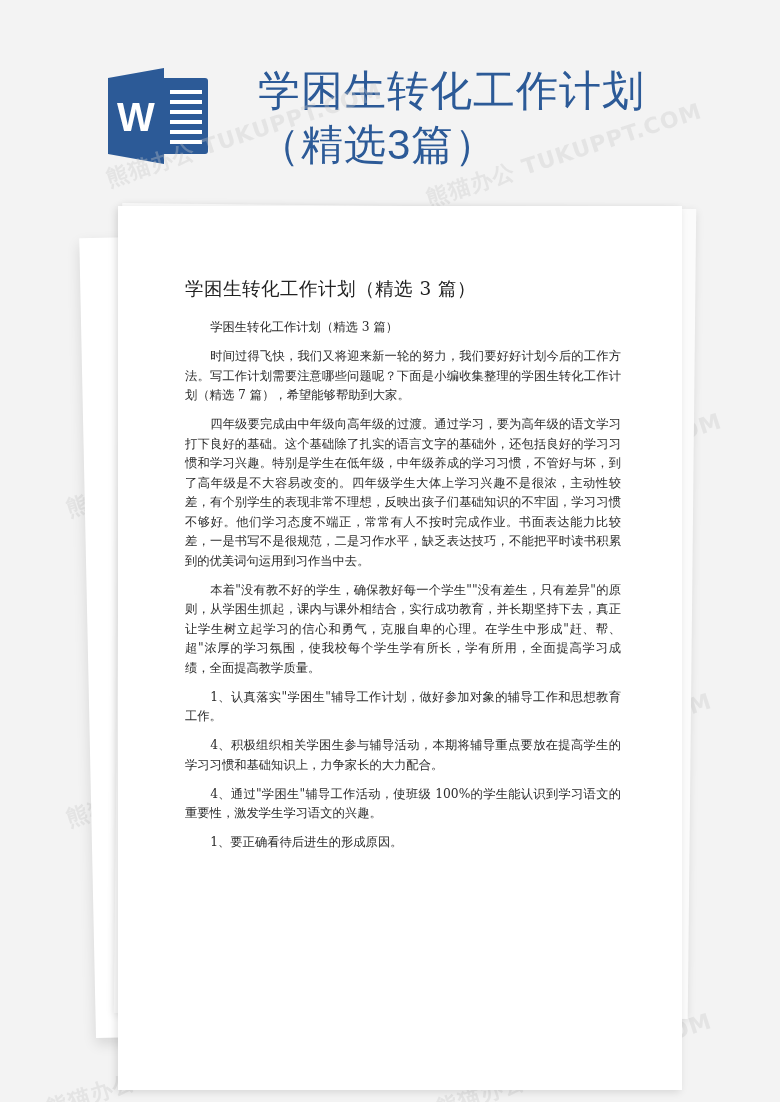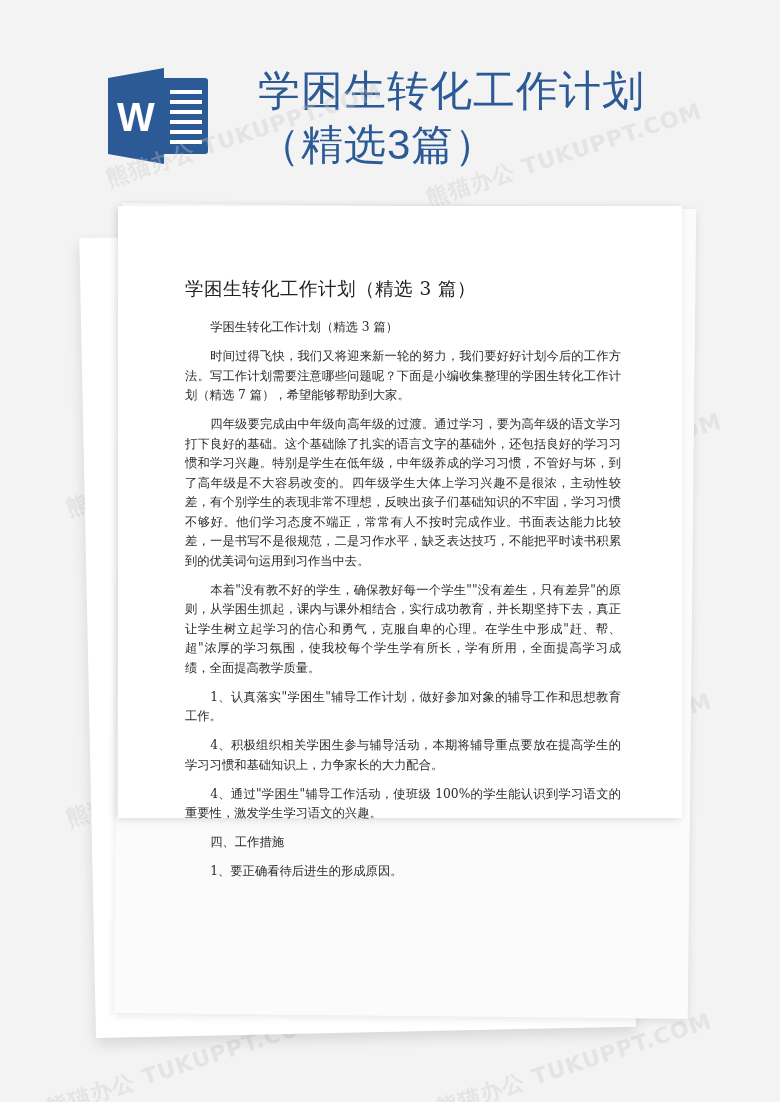--- a/index.html
+++ b/index.html
@@ -25,21 +25,21 @@
       position: absolute; left: 96px; top: 238px; width: 540px; height: 800px;
       background: #fff; transform: rotate(-1.2deg); transform-origin: left bottom;
       box-shadow: 0 6px 14px rgba(0,0,0,0.12);
     }
     .page-mid {
       position: absolute; left: 118px; top: 206px; width: 574px; height: 810px;
       background: #fbfbfb; transform: rotate(0.6deg);
       box-shadow: 0 2px 8px rgba(0,0,0,0.10);
     }
     .page-front {
-      position: absolute; left: 118px; top: 206px; width: 564px; height: 612px;
+      position: absolute; left: 118px; top: 206px; width: 564px; height: 884px;
       background: #ffffff;
       box-shadow: -2px 2px 8px rgba(0,0,0,0.12);
     }
     .doc-title {
       position: absolute; left: 67px; top: 70px; font-size: 18.5px; color: #222;
       font-family: "DejaVu Serif", "Liberation Serif", serif; letter-spacing: 0.5px;
     }
     .doc-body {
       position: absolute; left: 67px; top: 112px; width: 436px;
       font-family: "DejaVu Serif", "Liberation Serif", serif;
@@ -82,16 +82,15 @@
 <div class="page-front">
   <div class="doc-title">学困生转化工作计划（精选 3 篇）</div>
   <div class="doc-body">
     <p>学困生转化工作计划（精选 3 篇）</p>
     <p>时间过得飞快，我们又将迎来新一轮的努力，我们要好好计划今后的工作方法。写工作计划需要注意哪些问题呢？下面是小编收集整理的学困生转化工作计划（精选 7 篇），希望能够帮助到大家。</p>
     <p>四年级要完成由中年级向高年级的过渡。通过学习，要为高年级的语文学习打下良好的基础。这个基础除了扎实的语言文字的基础外，还包括良好的学习习惯和学习兴趣。特别是学生在低年级，中年级养成的学习习惯，不管好与坏，到了高年级是不大容易改变的。四年级学生大体上学习兴趣不是很浓，主动性较差，有个别学生的表现非常不理想，反映出孩子们基础知识的不牢固，学习习惯不够好。他们学习态度不端正，常常有人不按时完成作业。书面表达能力比较差，一是书写不是很规范，二是习作水平，缺乏表达技巧，不能把平时读书积累到的优美词句运用到习作当中去。</p>
     <p>本着"没有教不好的学生，确保教好每一个学生""没有差生，只有差异"的原则，从学困生抓起，课内与课外相结合，实行成功教育，并长期坚持下去，真正让学生树立起学习的信心和勇气，克服自卑的心理。在学生中形成"赶、帮、超"浓厚的学习氛围，使我校每个学生学有所长，学有所用，全面提高学习成绩，全面提高教学质量。</p>
     <p>1、认真落实"学困生"辅导工作计划，做好参加对象的辅导工作和思想教育工作。</p>
     <p>4、积极组织相关学困生参与辅导活动，本期将辅导重点要放在提高学生的学习习惯和基础知识上，力争家长的大力配合。</p>
     <p>4、通过"学困生"辅导工作活动，使班级 100%的学生能认识到学习语文的重要性，激发学生学习语文的兴趣。</p>
-    <p>四、工作措施</p>
     <p>1、要正确看待后进生的形成原因。</p>
   </div>
 </div>
 
 </body></html>

